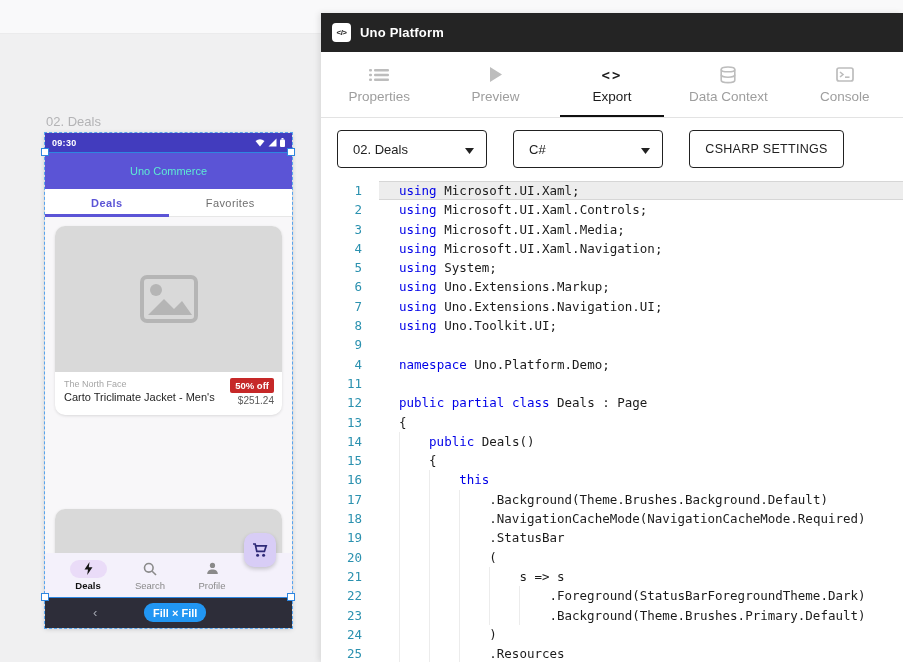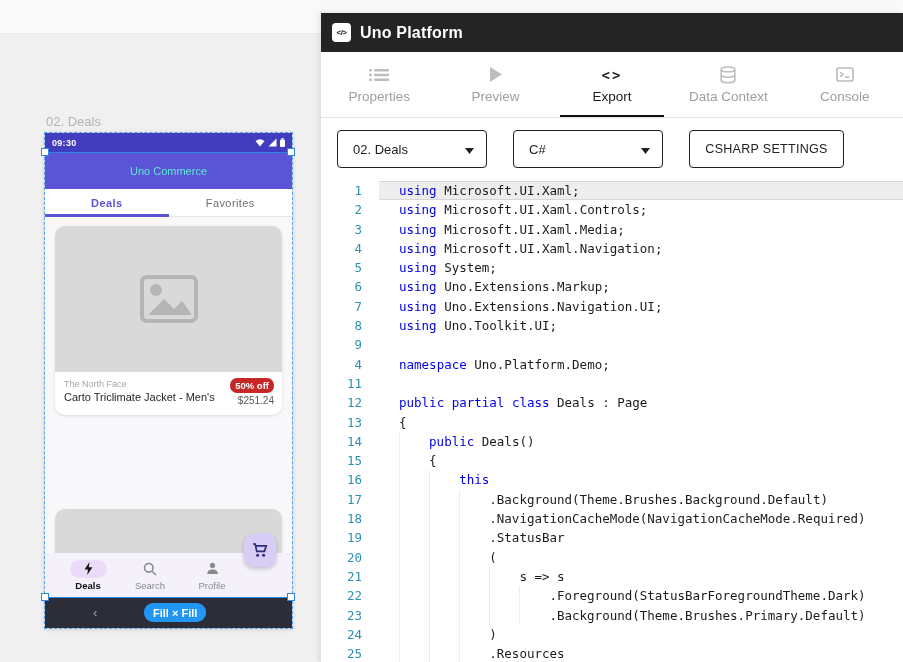--- a/index.html
+++ b/index.html
@@ -27,21 +27,21 @@
   .scrollarea { position:absolute; left:0; top:84px; width:247px; height:380px; background:#F8F7F9; overflow:hidden; }
   .card { position:absolute; left:10px; width:227px; border-radius:10px; background:#fff; box-shadow:0 1px 3px rgba(0,0,0,.12); }
   .card1 { top:9px; height:189px;padding-left:22px; }
   .card2 { top:292px; height:150px; }
   .card-img { position:absolute; left:0; top:0; width:227px; border-radius:10px; background:#D9D9D9; display:flex; align-items:center; justify-content:center; }
   .card1 .card-img { height:146px; border-bottom-left-radius:0; border-bottom-right-radius:0; }
   .card2 .card-img { height:150px; }
   .card-info { position:absolute; left:0; top:146px; width:227px; height:43px; padding:7px 9px 0 9px; }
   .brand { font-size:9px; color:#A6A6A6; }
   .pname { font-size:11px; font-weight:normal; color:#1F1F1F; margin-top:2px; white-space:nowrap; }
-  .badge { position:absolute; right:8px; top:6px; background:#C62828; color:#fff; font-size:9.5px; font-weight:bold; padding:2px 5px; border-radius:7px; }
+  .badge { position:absolute; right:8px; top:6px; background:#C62828; color:#fff; font-size:9.5px; font-weight:bold; padding:2px 5px; border-radius:2px; }
   .price { position:absolute; right:8px; top:23px; font-size:10px; color:#5A5A5A; }
 
   .fab { position:absolute; left:199px; top:400px; width:32px; height:34px; background:#D8CDF6; border-radius:10px; display:flex; align-items:center; justify-content:center; box-shadow:0 2px 4px rgba(0,0,0,.2); cursor:pointer; }
 
   .bottomnav { position:absolute; left:0; top:420px; width:247px; height:44px; background:#F4F1FB; display:flex; padding:0 12px; }
   .navitem { width:62px; display:flex; flex-direction:column; align-items:center; justify-content:center; cursor:pointer; }
   .navpill { width:37px; height:18px; border-radius:9px; display:flex; align-items:center; justify-content:center; }
   .navitem.active .navpill { background:#EADCF8; }
   .navlabel { font-size:9.5px; color:#8A8A8A; margin-top:2px; }
   .navitem.active .navlabel { color:#111; font-weight:bold; }
@@ -52,21 +52,21 @@
 
   
   .sel-dash { position:absolute; left:-1px; top:-1px; width:249px; height:497px; border:1px dashed #57A4EE; pointer-events:none; }
   .sel-line { position:absolute; left:0; width:247px; height:1px; background:#2E86E0; pointer-events:none; }
   .handle { position:absolute; width:8px; height:8px; background:#fff; border:1px solid #2E86E0; cursor:nwse-resize; z-index:5; }
 
   
   .panel { position:absolute; left:321px; top:13px; width:582px; height:649px; background:#fff; box-shadow:-2px 0 6px rgba(0,0,0,.10); }
   .panel-header { position:absolute; left:0; top:0; width:582px; height:39px; background:#242424; display:flex; align-items:center; padding:0 11px; }
   .logo-badge { width:19px; height:19px; background:#fff; border-radius:4px; display:flex; align-items:center; justify-content:center; font-size:8px; font-weight:bold; color:#1d1d1d; letter-spacing:-.5px; }
-  .panel-title { color:#fff; font-size:16px; font-weight:bold; margin-left:9px; letter-spacing:.2px; }
+  .panel-title { color:#fff; font-size:13px; font-weight:bold; margin-left:9px; letter-spacing:.2px; }
 
   .panel-tabs { position:absolute; left:0; top:39px; width:582px; height:66px; border-bottom:1px solid #E3E3E3; display:flex; background:#fff; }
   .ptab { flex:1; display:flex; flex-direction:column; align-items:center; justify-content:center; gap:5px; color:#9E9E9E; cursor:pointer; position:relative; }
   .ptab .picon { height:18px; display:flex; align-items:center; justify-content:center; color:#BDBDBD; }
   .ptab .plabel { font-size:13.5px; }
   .ptab.active { color:#1c1c1c; }
   .ptab.active .picon { color:#1c1c1c; font-weight:bold; }
   .ptab.active::after { content:""; position:absolute; bottom:0; left:50%; transform:translateX(-50%); width:104px; height:2px; background:#111; }
   .code-glyph { font-family:"DejaVu Sans Mono", monospace; font-size:14px; font-weight:bold; letter-spacing:2px; }
 

